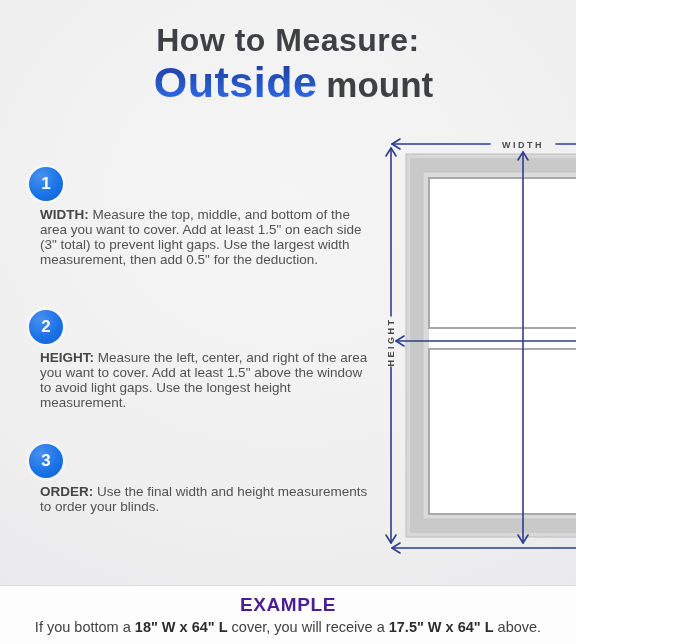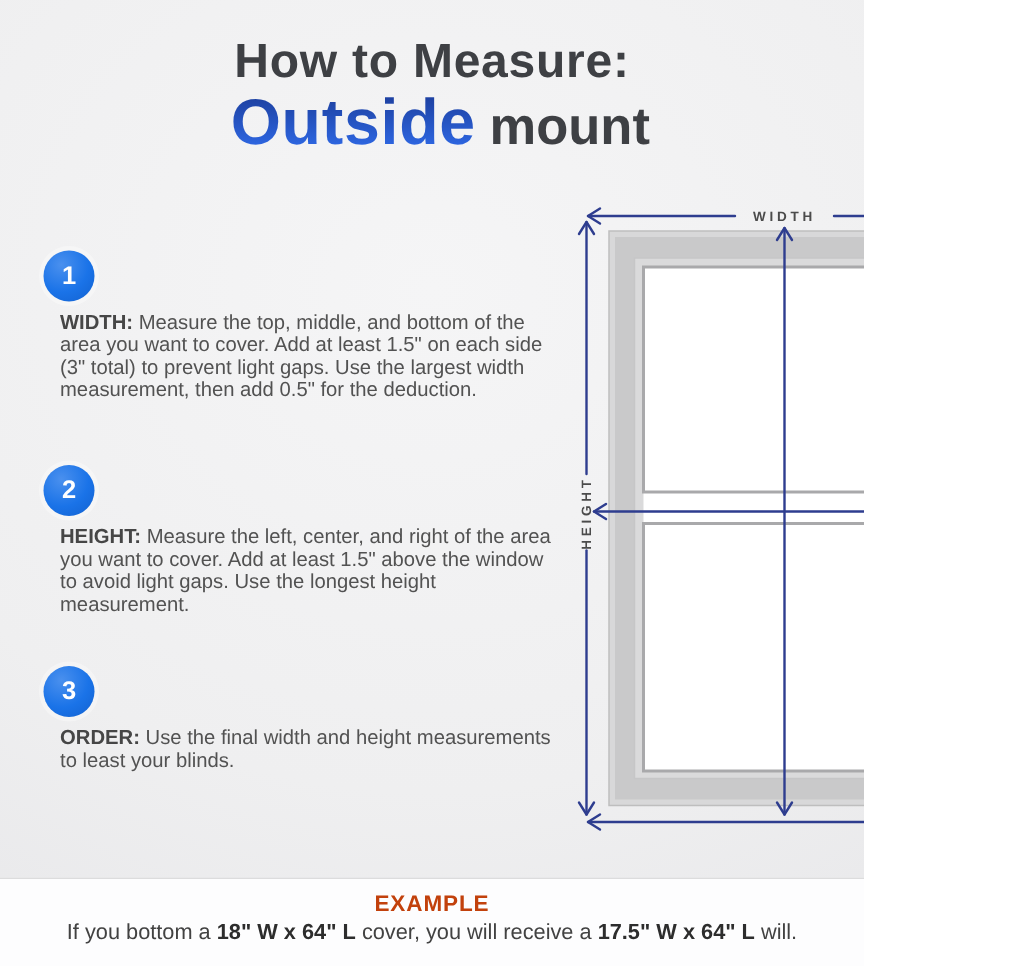--- a/index.html
+++ b/index.html
@@ -32,21 +32,21 @@
   .step p{margin:6px 0 0 11px;width:334px;font-size:13.5px;line-height:15px;color:#525252;}
   .step p b{color:#464646;font-weight:700;}
   
   .diagram{position:absolute;top:0;left:0;}
   .arrow-text{font-family:"Liberation Sans",sans-serif;font-size:9px;font-weight:600;fill:#4b4b4b;letter-spacing:2.5px;}
   
   .footer{
     position:absolute;left:0;right:0;top:585px;height:59px;
     background:#fdfdfe;border-top:1px solid #dcdcdd;text-align:center;
   }
-  .example-heading{margin-top:8px;font-size:15px;font-weight:700;color:#c2410c;letter-spacing:.6px;}
+  .example-heading{margin-top:8px;font-size:19px;font-weight:700;color:#4c1d95;letter-spacing:.6px;}
   .example-text{margin:3px 0 0;font-size:14.5px;color:#424242;}
   .example-text b{color:#2d2d2d;font-weight:700;}
 </style>
 </head>
 <body>
 
 <div class="canvas">
 
   <header class="title-block">
     <div class="title-line1">How to Measure:</div>
@@ -60,21 +60,21 @@
     <p><b>WIDTH:</b><span> Measure the top, middle, and bottom of the area you want to cover. Add at least 1.5" on each side (3" total) to prevent light gaps. Use the largest width measurement, then add 0.5" for the deduction.</span></p>
   </section>
 
   <section class="step step-2">
     <div class="badge">2</div>
     <p><b>HEIGHT:</b><span> Measure the left, center, and right of the area you want to cover. Add at least 1.5" above the window to avoid light gaps. Use the longest height measurement.</span></p>
   </section>
 
   <section class="step step-3">
     <div class="badge">3</div>
-    <p><b>ORDER:</b><span> Use the final width and height measurements to least your blinds.</span></p>
+    <p><b>ORDER:</b><span> Use the final width and height measurements to order your blinds.</span></p>
   </section>
 
   <svg class="diagram" width="679" height="644" viewBox="0 0 679 644">
 
     <g>
       <rect x="406" y="154" width="236" height="383" fill="#d8d8d9" stroke="#bebebe" stroke-width="1"></rect>
       <rect x="410" y="158" width="228" height="375" fill="#c9c9ca"></rect>
       <rect x="423" y="172" width="202" height="347" fill="#dadadb" stroke="#c6c6c7" stroke-width="1"></rect>
       <rect x="429" y="178" width="190" height="336" fill="#ffffff"></rect>
       <rect x="429" y="178" width="190" height="150" fill="#ffffff" stroke="#a9a9ab" stroke-width="2"></rect>
@@ -121,16 +121,16 @@
         <path d="M643,336 L651,341 L643,346"></path>
       </g>
     </g>
 
     <text class="arrow-text" x="523" y="147.5" text-anchor="middle">WIDTH</text>
     <text class="arrow-text" x="391" y="345" text-anchor="middle" transform="rotate(-90 391 342)">HEIGHT</text>
   </svg>
 
   <footer class="footer">
     <div class="example-heading">EXAMPLE</div>
-    <p class="example-text"><span>If you bottom a </span><b>18" W x 64" L</b><span> cover, you will receive a </span><b>17.5" W x 64" L</b><span> will.</span></p>
+    <p class="example-text"><span>If you bottom a </span><b>18" W x 64" L</b><span> cover, you will receive a </span><b>17.5" W x 64" L</b><span> above.</span></p>
   </footer>
 
 </div>
 
 </body></html>

